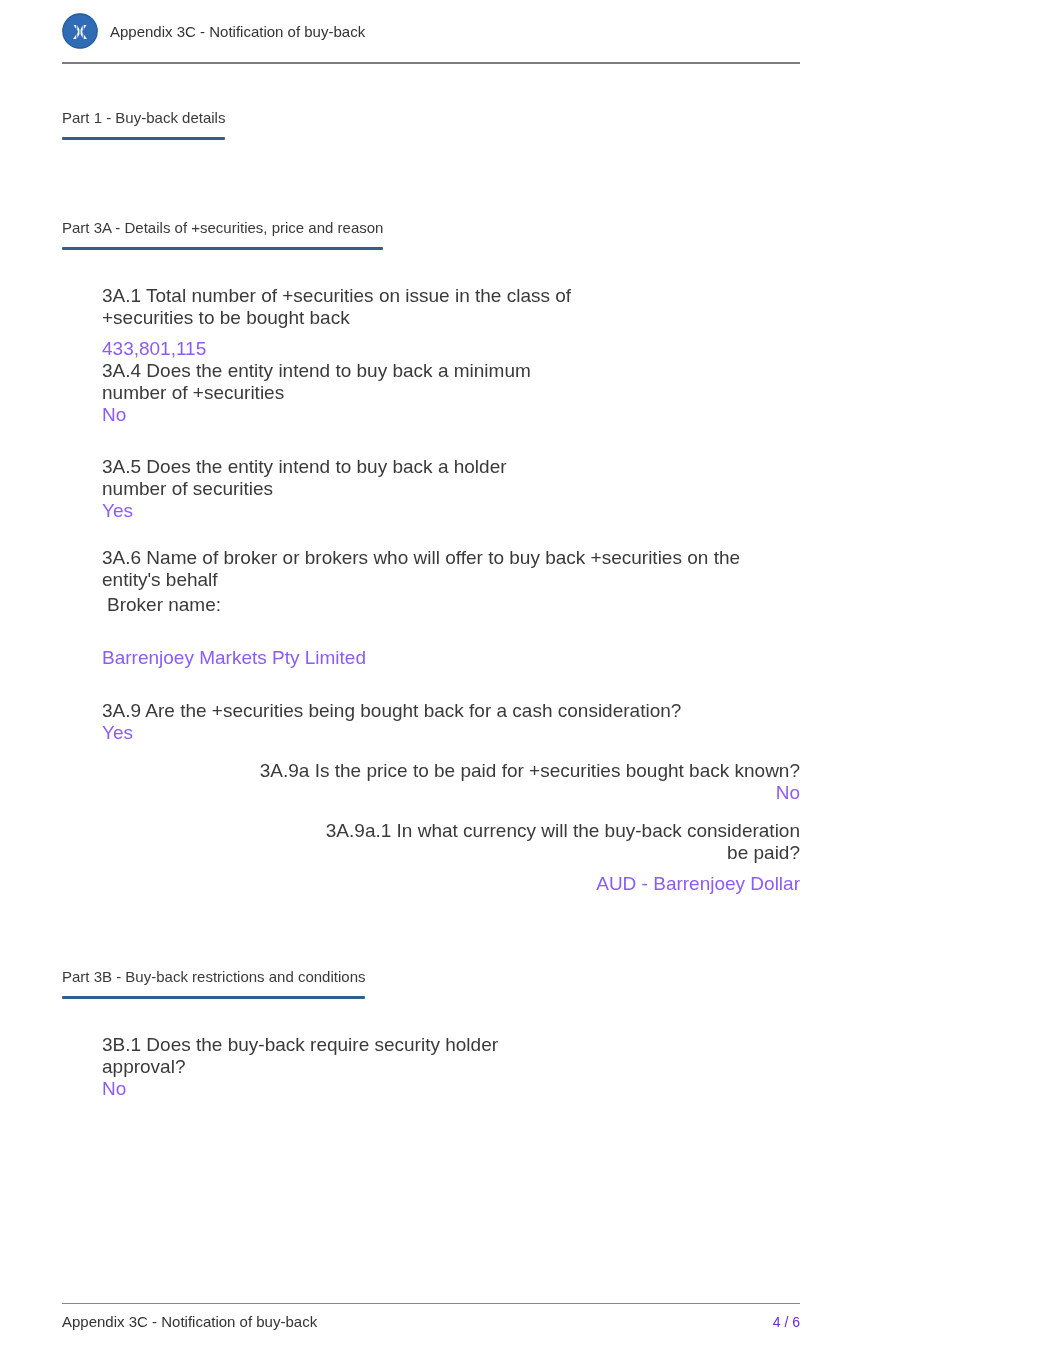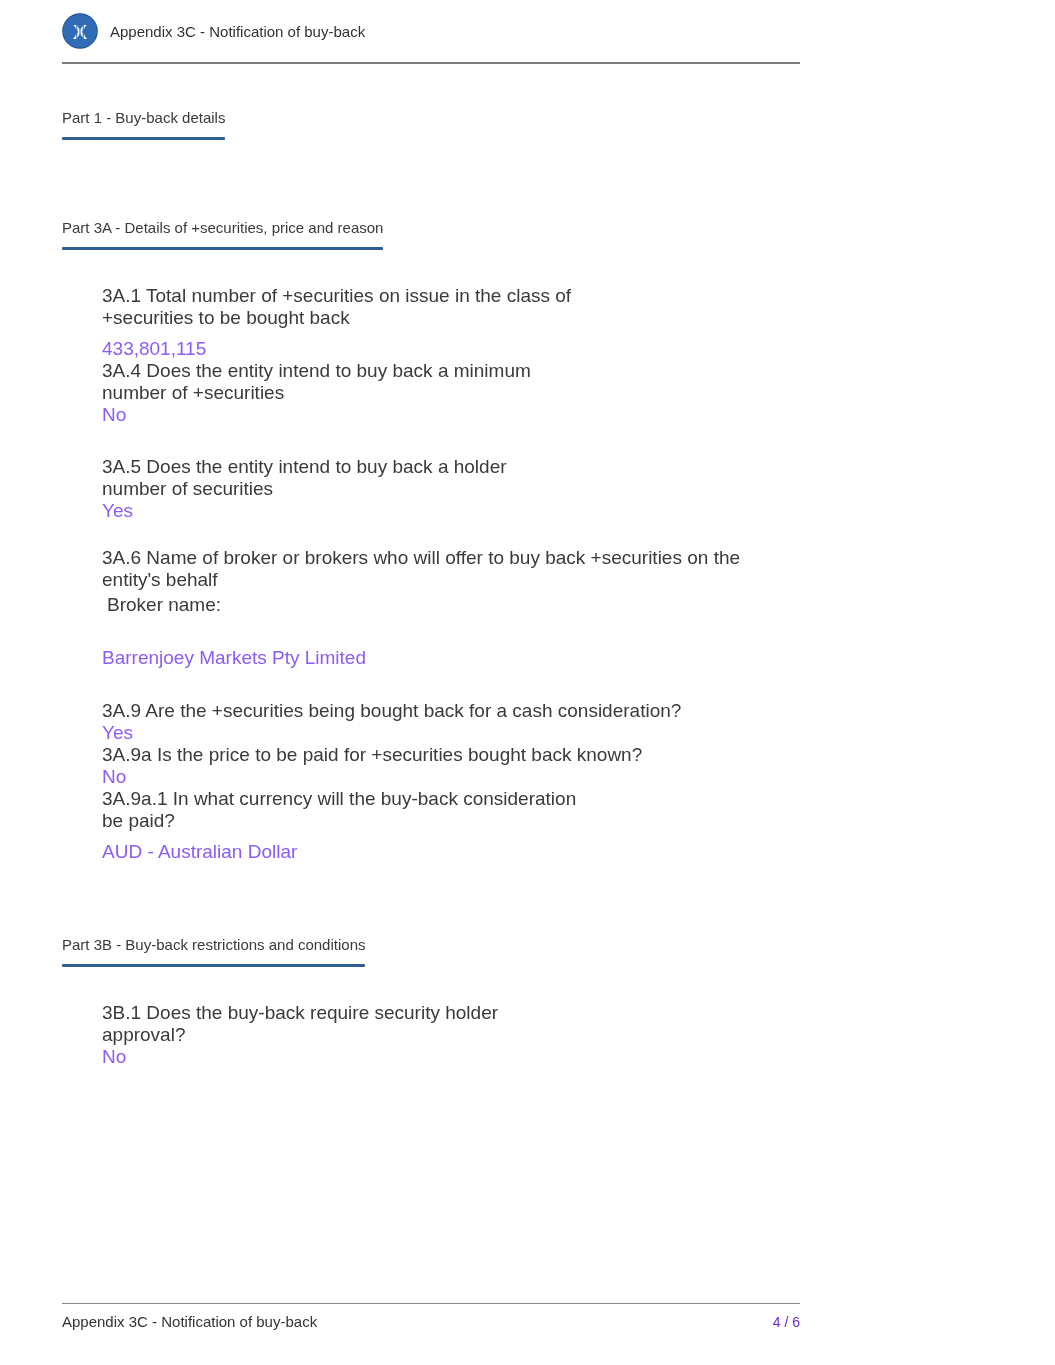--- a/index.html
+++ b/index.html
@@ -50,21 +50,21 @@
   .answer.gap { margin-top: 9px; }
   .broker-label { padding-left: 5px; margin-top: 3px; }
   .broker-name { margin-top: 31px; }
 
   .b-mt-35 { margin-top: 35px; }
   .b-mt-38 { }
   .b-mt-30 { margin-top: 30px; }
   .b-mt-16 { margin-top: 16px; }
   .b-mt-25 { margin-top: 25px; }
   .b-mt-31 { margin-top: 31px; }
-  .b-mt-4  { margin-top: 0; }
+  .b-mt-4  { margin-top: 16px; text-align: right; }
 
   
   .doc-footer {
     position: absolute;
     left: 62px;
     right: 62px;
     top: 1303px;
     border-top: 1px solid #888;
     padding-top: 9px;
     display: flex;
@@ -138,21 +138,21 @@
         </div>
 
         <div class="qa b-mt-4">
           <div class="question">3A.9a Is the price to be paid for +securities bought back known?</div>
           <div class="answer">No</div>
         </div>
 
         <div class="qa b-mt-4">
           <div class="question">3A.9a.1 In what currency will the buy-back consideration
 be paid?</div>
-          <div class="answer gap">AUD - Australian Dollar</div>
+          <div class="answer gap">AUD - Barrenjoey Dollar</div>
         </div>
 
       </div>
     </div>
 
     <div class="section-block mt-103">
       <div class="heading-wrap">
         <h2 class="section-heading">Part 3B - Buy-back restrictions and conditions</h2>
         <div class="rule"></div>
       </div>

